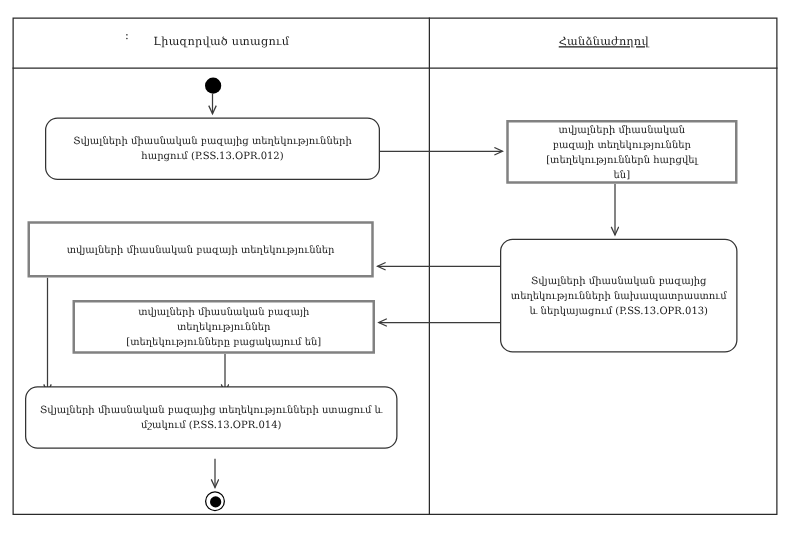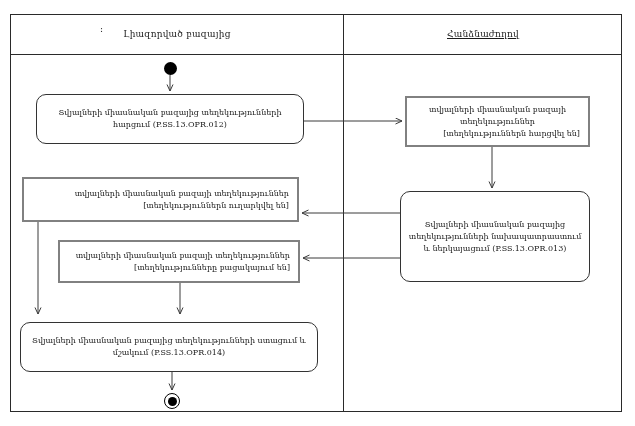--- a/index.html
+++ b/index.html
@@ -22,47 +22,47 @@
     position:absolute;left:343px;top:14px;width:0;height:398px;border-left:1px solid #2a2a2a;
   }
   .hdr-colon{position:absolute;left:90px;top:10px;font-size:9px;}
   svg.connectors{position:absolute;left:0;top:0;width:635px;height:426px;}
   .node{
     position:absolute;box-sizing:border-box;background:#fff;
     display:flex;flex-direction:column;align-items:center;justify-content:center;
     text-align:center;font-size:8px;line-height:1.5;
   }
   .activity{border:1px solid #333;border-radius:10px;padding:20px 10px;}
-  .object{border:2px solid #818181;padding:2px 8px;align-items:flex-end;}
+  .object{border:2px solid #818181;padding:2px 24px;}
   .start-circle{
     position:absolute;left:164px;top:62px;width:13px;height:13px;border-radius:50%;background:#000;
   }
   .end-circle{
     position:absolute;left:164px;top:393px;width:14px;height:14px;border-radius:50%;
     border:1px solid #000;background:#fff;display:flex;align-items:center;justify-content:center;
   }
   .end-circle .inner{width:9px;height:9px;border-radius:50%;background:#000;}
   #node-activity-request{left:36px;top:94px;width:268px;height:50px;}
   #node-object-requested{left:405px;top:96px;width:185px;height:51px;}
   #node-activity-prepare{left:400px;top:191px;width:190px;height:91px;padding:2px 5px;}
   #node-object-sent{left:22px;top:177px;width:277px;height:45px;}
   #node-object-missing{left:58px;top:240px;width:242px;height:43px;}
-  #node-activity-receive{left:20px;top:322px;width:298px;height:50px;}
+  #node-activity-receive{left:20px;top:309px;width:298px;height:50px;}
 </style>
 </head>
 <body>
 
 <div id="stage">
 
   <div id="frame"></div>
   <div id="lane-divider"></div>
 
   <div class="lane-header" id="lane-header-left">
     <span class="hdr-colon">:</span>
-    <span>Լիազորված բազայից</span>
+    <span>Լիազորված ստացում</span>
   </div>
   <div class="lane-header" id="lane-header-right">
     <span>Հանձնաժողով</span>
   </div>
 
   <svg class="connectors" viewBox="0 0 635 426">
     <defs>
       <marker id="ah" markerWidth="9" markerHeight="9" refX="7" refY="3.5" orient="auto" markerUnits="userSpaceOnUse">
         <path d="M0.5,0.5 L7,3.5 L0.5,6.5" fill="none" stroke="#3b3b3b" stroke-width="1"></path>
       </marker>
@@ -87,21 +87,20 @@
     <span>տվյալների միասնական բազայի տեղեկություններ</span>
     <span>[տեղեկություններն հարցվել են]</span>
   </div>
 
   <div class="node activity" id="node-activity-prepare">
     <span>Տվյալների միասնական բազայից տեղեկությունների նախապատրաստում և ներկայացում (P.SS.13.OPR.013)</span>
   </div>
 
   <div class="node object" id="node-object-sent">
     <span>տվյալների միասնական բազայի տեղեկություններ</span>
-    <span>[տեղեկություններն ուղարկվել են]</span>
   </div>
 
   <div class="node object" id="node-object-missing">
     <span>տվյալների միասնական բազայի տեղեկություններ</span>
     <span>[տեղեկությունները բացակայում են]</span>
   </div>
 
   <div class="node activity" id="node-activity-receive">
     <span>Տվյալների միասնական բազայից տեղեկությունների ստացում և մշակում (P.SS.13.OPR.014)</span>
   </div>

